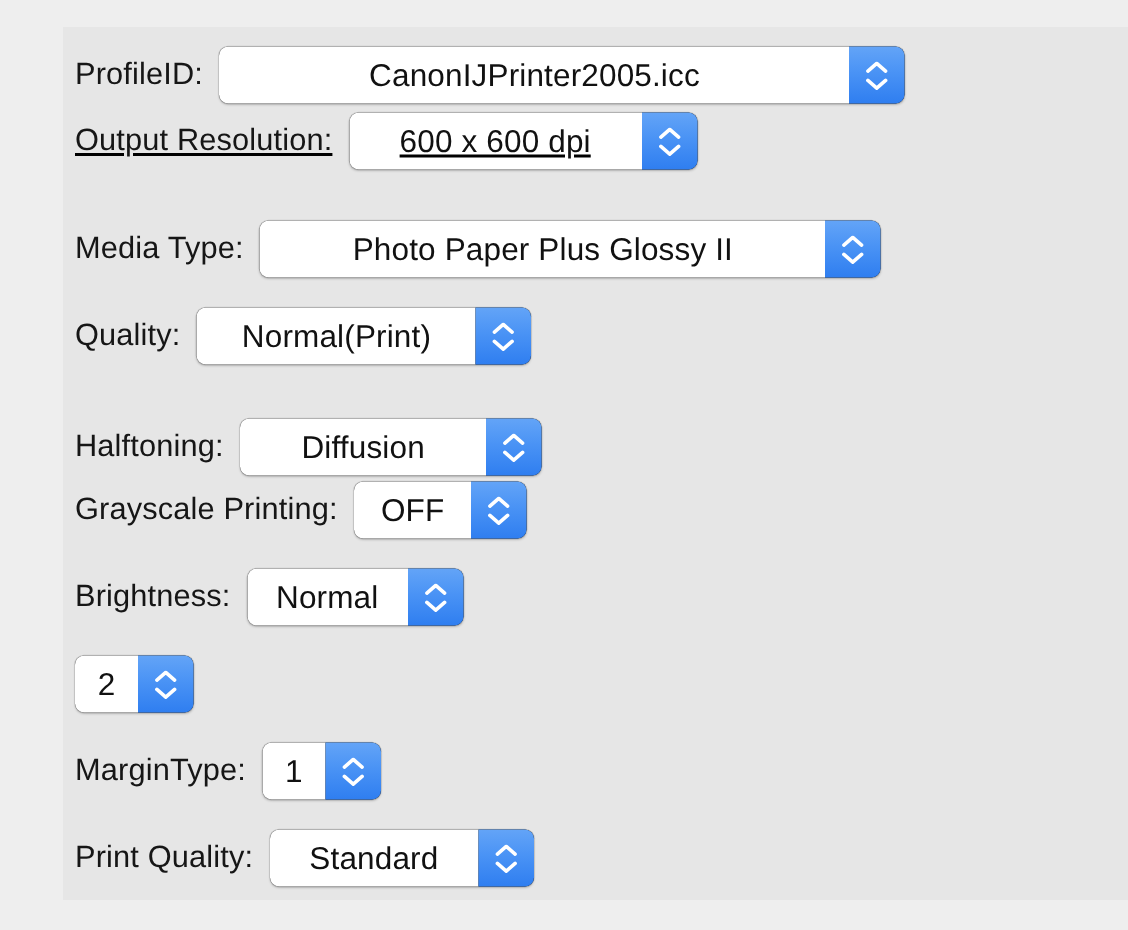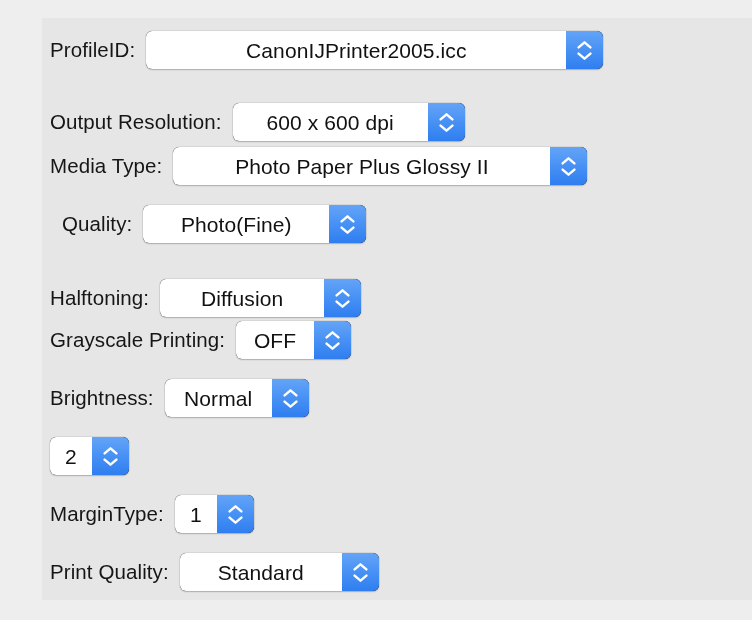--- a/index.html
+++ b/index.html
@@ -114,21 +114,21 @@
               </svg>
             </span>
             <span>
               <svg class="chev" viewBox="0 0 15 8">
                 <path d="M1.6 1.6 L7.5 6.7 L13.4 1.6"></path>
               </svg>
             </span>
           </span>
         </span>
       </div>
-      <div class="row" style="top: 84px;">
+      <div class="row" style="top: 56px; text-decoration: underline;">
         <span class="row-label">Output Resolution:</span>
         <span class="combo">
           <span class="combo-field" style="width:195px">600 x 600 dpi</span>
           <span class="stepper">
             <span>
               <svg class="chev" viewBox="0 0 15 8">
                 <path d="M1.6 6.4 L7.5 1.3 L13.4 6.4"></path>
               </svg>
             </span>
             <span>
@@ -150,24 +150,24 @@
               </svg>
             </span>
             <span>
               <svg class="chev" viewBox="0 0 15 8">
                 <path d="M1.6 1.6 L7.5 6.7 L13.4 1.6"></path>
               </svg>
             </span>
           </span>
         </span>
       </div>
-      <div class="row" style="top: 186px; margin-left: 12px;">
+      <div class="row" style="top: 186px;">
         <span class="row-label">Quality:</span>
         <span class="combo">
-          <span class="combo-field" style="width:186px">Photo(Fine)</span>
+          <span class="combo-field" style="width:186px">Normal(Print)</span>
           <span class="stepper">
             <span>
               <svg class="chev" viewBox="0 0 15 8">
                 <path d="M1.6 6.4 L7.5 1.3 L13.4 6.4"></path>
               </svg>
             </span>
             <span>
               <svg class="chev" viewBox="0 0 15 8">
                 <path d="M1.6 1.6 L7.5 6.7 L13.4 1.6"></path>
               </svg>
@@ -260,21 +260,21 @@
               <svg class="chev" viewBox="0 0 15 8">
                 <path d="M1.6 1.6 L7.5 6.7 L13.4 1.6"></path>
               </svg>
             </span>
           </span>
         </span>
       </div>
       <div class="row" style="top: 534px;">
         <span class="row-label">Print Quality:</span>
         <span class="combo">
-          <span class="combo-field" style="width:162px">Standard</span>
+          <span class="combo-field" style="width:139px">Standard</span>
           <span class="stepper">
             <span>
               <svg class="chev" viewBox="0 0 15 8">
                 <path d="M1.6 6.4 L7.5 1.3 L13.4 6.4"></path>
               </svg>
             </span>
             <span>
               <svg class="chev" viewBox="0 0 15 8">
                 <path d="M1.6 1.6 L7.5 6.7 L13.4 1.6"></path>
               </svg>

